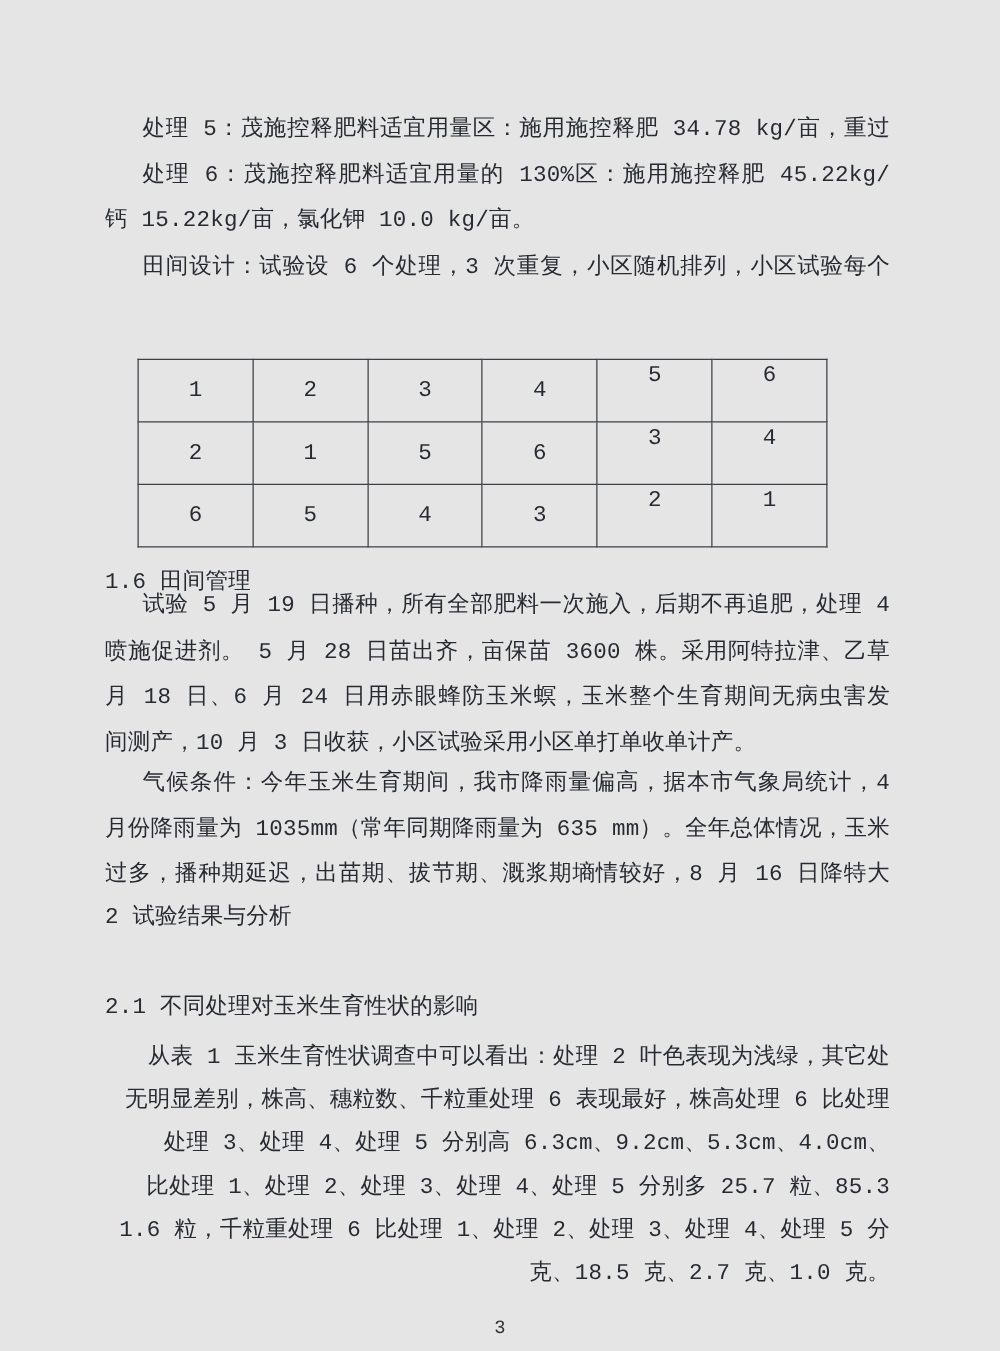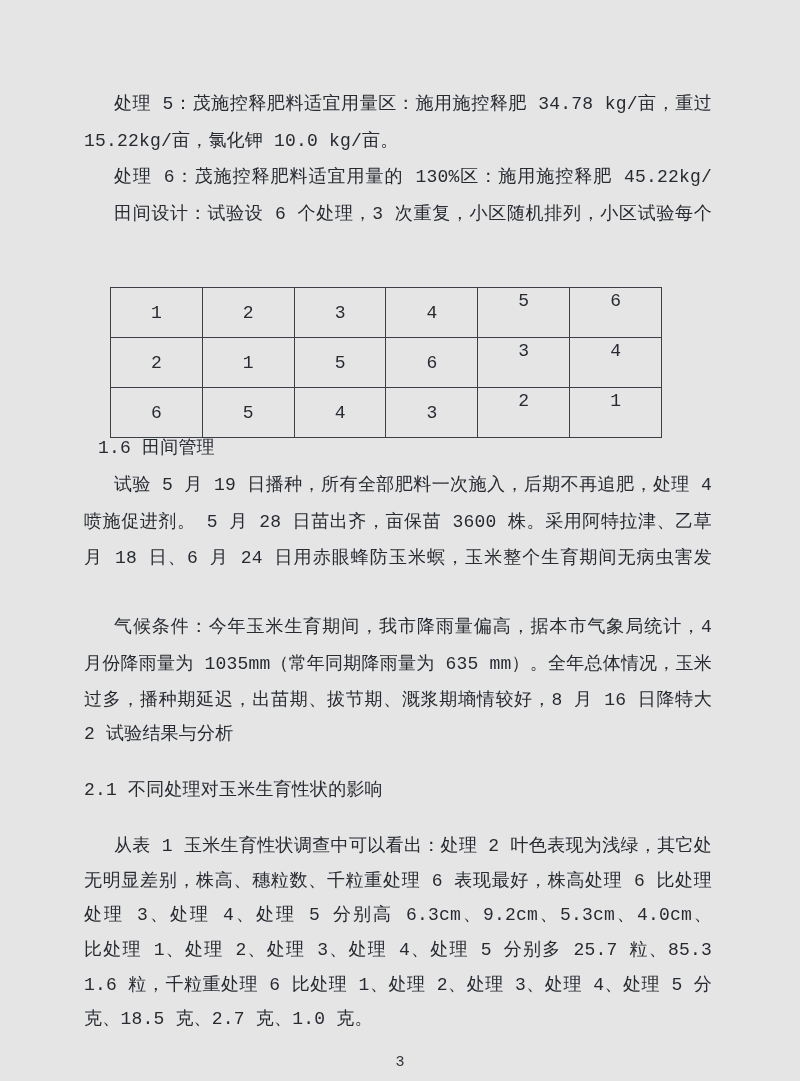--- a/index.html
+++ b/index.html
@@ -30,29 +30,30 @@
     letter-spacing: 0.2px;
   }
   .full {
     text-align: justify;
     text-align-last: justify;
   }
   .indent {
     text-indent: 30px;
   }
   #blockA { top: 86px; }
-  #heading1 { top: 430px; margin-left: 14px; }
+  #heading1 { top: 448px; }
   #blockB { top: 467px; }
   #blockC { top: 609px; }
   #heading2 { top: 716px; }
-  #heading3 { top: 772px; }
+  #heading3 { top: 788px; }
   #blockD { top: 829px; }
   #blockD .ln {
     line-height: 34.7px;
     height: 34.7px;
+    text-align: right;
   }
   table.plot {
     position: absolute;
     left: 110px;
     top: 287px;
     width: 552px;
     height: 138px;
     border-collapse: collapse;
     table-layout: fixed;
   }
@@ -79,22 +80,22 @@
     color: #30343a;
   }
 </style>
 </head>
 <body>
 
 <div class="page">
 
   <div class="text-col" id="blockA">
     <div class="ln indent full">处理 5：茂施控释肥料适宜用量区：施用施控释肥 34.78 kg/亩，重过磷酸钙</div>
-    <div class="ln">15.22kg/亩，氯化钾 10.0 kg/亩。</div>
     <div class="ln indent full">处理 6：茂施控释肥料适宜用量的 130%区：施用施控释肥 45.22kg/亩，重过磷酸</div>
+    <div class="ln">钙 15.22kg/亩，氯化钾 10.0 kg/亩。</div>
     <div class="ln indent full">田间设计：试验设 6 个处理，3 次重复，小区随机排列，小区试验每个小区面积为</div>
   </div>
 
   <table class="plot">
     <tbody>
       <tr>
         <td>1</td>
         <td>2</td>
         <td>3</td>
         <td>4</td>
@@ -121,20 +122,21 @@
   </table>
 
   <div class="text-col" id="heading1">
     <div class="ln">1.6 田间管理</div>
   </div>
 
   <div class="text-col" id="blockB">
     <div class="ln indent full">试验 5 月 19 日播种，所有全部肥料一次施入，后期不再追肥，处理 4 在 6 月 20 日</div>
     <div class="ln full">喷施促进剂。 5 月 28 日苗出齐，亩保苗 3600 株。采用阿特拉津、乙草胺芽前灭草，6</div>
     <div class="ln full">月 18 日、6 月 24 日用赤眼蜂防玉米螟，玉米整个生育期间无病虫害发生。9 月 22 日田</div>
+    <div class="ln">间测产，10 月 3 日收获，小区试验采用小区单打单收单计产。</div>
   </div>
 
   <div class="text-col" id="blockC">
     <div class="ln indent full">气候条件：今年玉米生育期间，我市降雨量偏高，据本市气象局统计，4 月份至 9</div>
     <div class="ln full">月份降雨量为 1035mm（常年同期降雨量为 635 mm）。全年总体情况，玉米播种期墒情</div>
     <div class="ln full">过多，播种期延迟，出苗期、拔节期、溉浆期墒情较好，8 月 16 日降特大暴雨，导致本</div>
   </div>
 
   <div class="text-col" id="heading2">
     <div class="ln">2 试验结果与分析</div>

